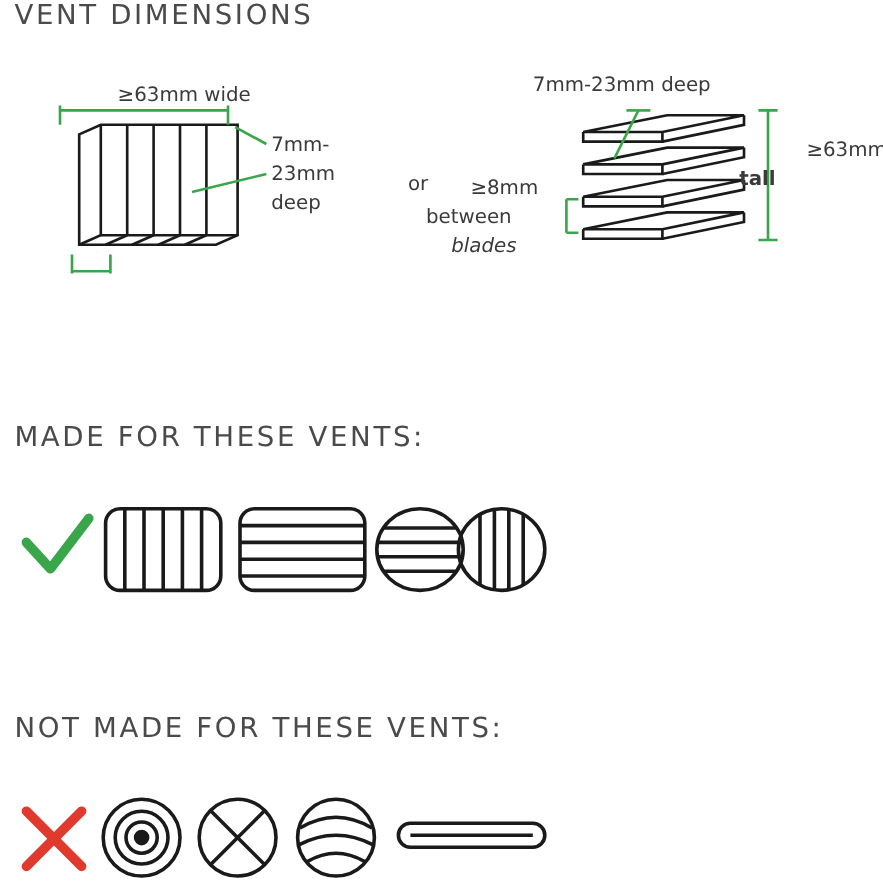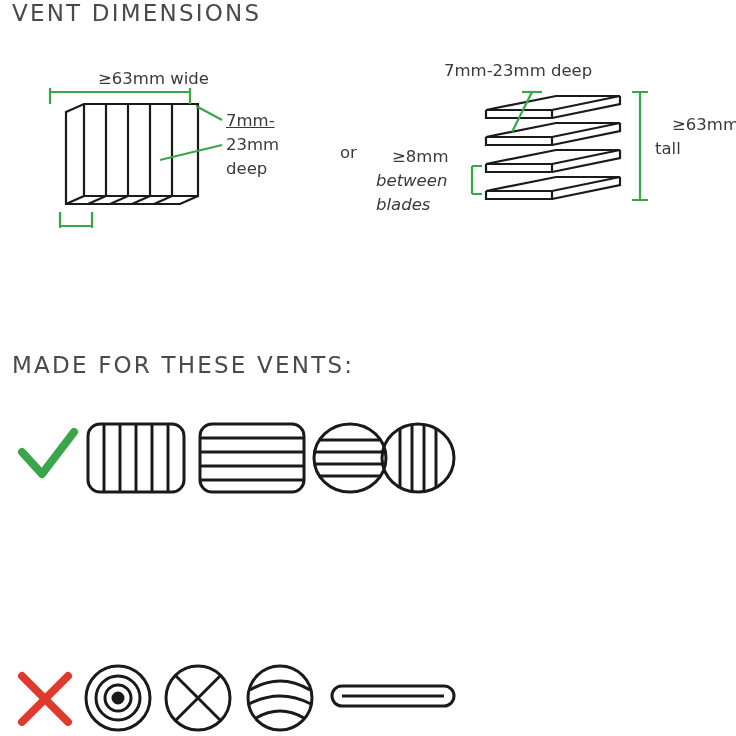--- a/index.html
+++ b/index.html
@@ -50,20 +50,21 @@
 </style>
 </head>
 <body>
 
 <div class="page">
 
   <div class="heading" id="heading-vent-dimensions">VENT DIMENSIONS</div>
 
   <div class="heading" id="heading-made-for">MADE FOR THESE VENTS:</div>
 
+  <div class="heading" id="heading-not-made-for">NOT MADE FOR THESE VENTS:</div>
 
   <svg class="svg-layer" width="736" height="736" viewBox="0 0 736 736">
 
     <g fill="none" stroke="#1a1a1a" stroke-width="2.2">
 
       <path d="M66,112 L84,104 L198,104 L198,196 L180,204 L66,204 Z"></path>
 
       <path d="M84,104 L84,196 L66,204"></path>
       <path d="M104,104 L104,196 L86,204" opacity="0"></path>
       <path d="M106,104 L106,196"></path>
@@ -120,34 +121,34 @@
       <path d="M632,92 L648,92 M640,92 L640,200 M632,200 L648,200"></path>
     </g>
 
     <g stroke="#3aa64b" stroke-width="2.2" fill="none">
       <path d="M482,166 L472,166 M472,166 L472,194 M482,194 L472,194"></path>
     </g>
   </svg>
 
   <div class="label" style="left:54px; top:68px;margin-left:44px;">≥63mm wide</div>
 
-  <div class="label" style="left:226px; top:110px;text-decoration:underline;">7mm-</div>
+  <div class="label" style="left:226px; top:110px;">7mm-</div>
   <div class="label" style="left:226px; top:134px;">23mm</div>
   <div class="label" style="left:226px; top:158px;">deep</div>
 
 
   <div class="label" style="left:340px; top:142px;">or</div>
 
   <div class="label" style="left:444px; top:60px;">7mm-23mm deep</div>
 
   <div class="label" style="left:672px; top:114px;text-align:center;">≥63mm</div>
-  <div class="label" style="left:655px; top:138px;">tall</div>
+  <div class="label" style="left:616px; top:138px;font-weight:bold;">tall</div>
 
   <div class="label" style="left:392px; top:146px;">≥8mm</div>
-  <div class="label" style="left:376px; top:170px;font-style:italic;">between</div>
+  <div class="label" style="left:355px; top:170px;">between</div>
   <div class="label" style="left:376px; top:194px;font-style:italic;">blades</div>
 
   <svg class="svg-layer" width="736" height="736" viewBox="0 0 736 736">
 
     <g stroke="#3aa64b" stroke-width="8" fill="none" stroke-linecap="round" stroke-linejoin="round">
       <path d="M22,452 L42,474 L74,432"></path>
     </g>
 
     <g stroke="#1a1a1a" stroke-width="3" fill="none">
       <rect x="88" y="424" width="96" height="68" rx="12" ry="12"></rect>

